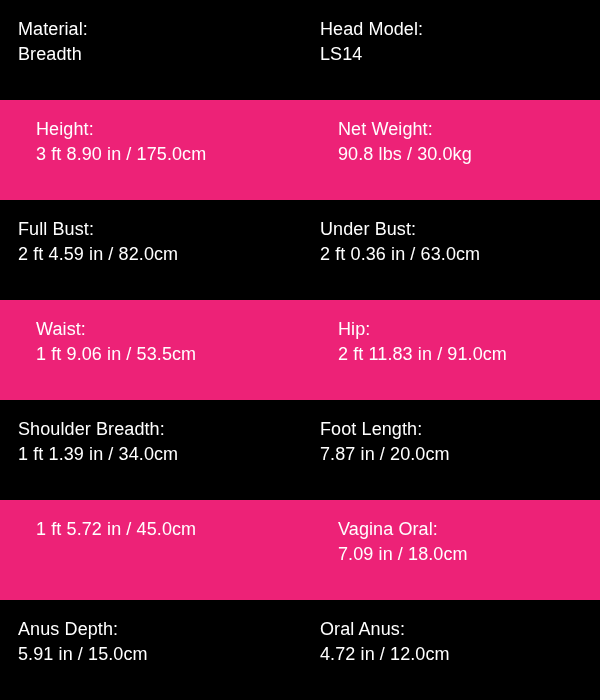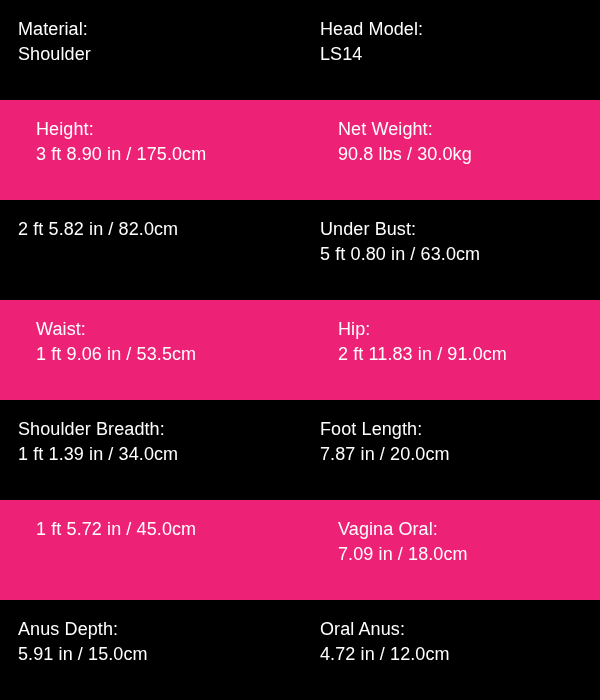--- a/index.html
+++ b/index.html
@@ -42,46 +42,47 @@
   }
 </style>
 </head>
 <body>
 
 <div id="spec-table">
 
   <div class="spec-row black">
     <div class="spec-cell col1">
       <div class="spec-label">Material:</div>
-      <div class="spec-value">Shoulder</div>
+      <div class="spec-value">Breadth</div>
     </div>
     <div class="spec-cell col2">
       <div class="spec-label">Head Model:</div>
       <div class="spec-value">LS14</div>
     </div>
   </div>
 
   <div class="spec-row pink">
     <div class="spec-cell col1">
       <div class="spec-label">Height:</div>
       <div class="spec-value">3 ft 8.90 in / 175.0cm</div>
     </div>
     <div class="spec-cell col2">
       <div class="spec-label">Net Weight:</div>
       <div class="spec-value">90.8 lbs / 30.0kg</div>
     </div>
   </div>
 
   <div class="spec-row black">
     <div class="spec-cell col1">
-      <div class="spec-value">2 ft 5.82 in / 82.0cm</div>
+      <div class="spec-label">Full Bust:</div>
+      <div class="spec-value">2 ft 4.59 in / 82.0cm</div>
     </div>
     <div class="spec-cell col2">
       <div class="spec-label">Under Bust:</div>
-      <div class="spec-value">5 ft 0.80 in / 63.0cm</div>
+      <div class="spec-value">2 ft 0.36 in / 63.0cm</div>
     </div>
   </div>
 
   <div class="spec-row pink">
     <div class="spec-cell col1">
       <div class="spec-label">Waist:</div>
       <div class="spec-value">1 ft 9.06 in / 53.5cm</div>
     </div>
     <div class="spec-cell col2">
       <div class="spec-label">Hip:</div>

